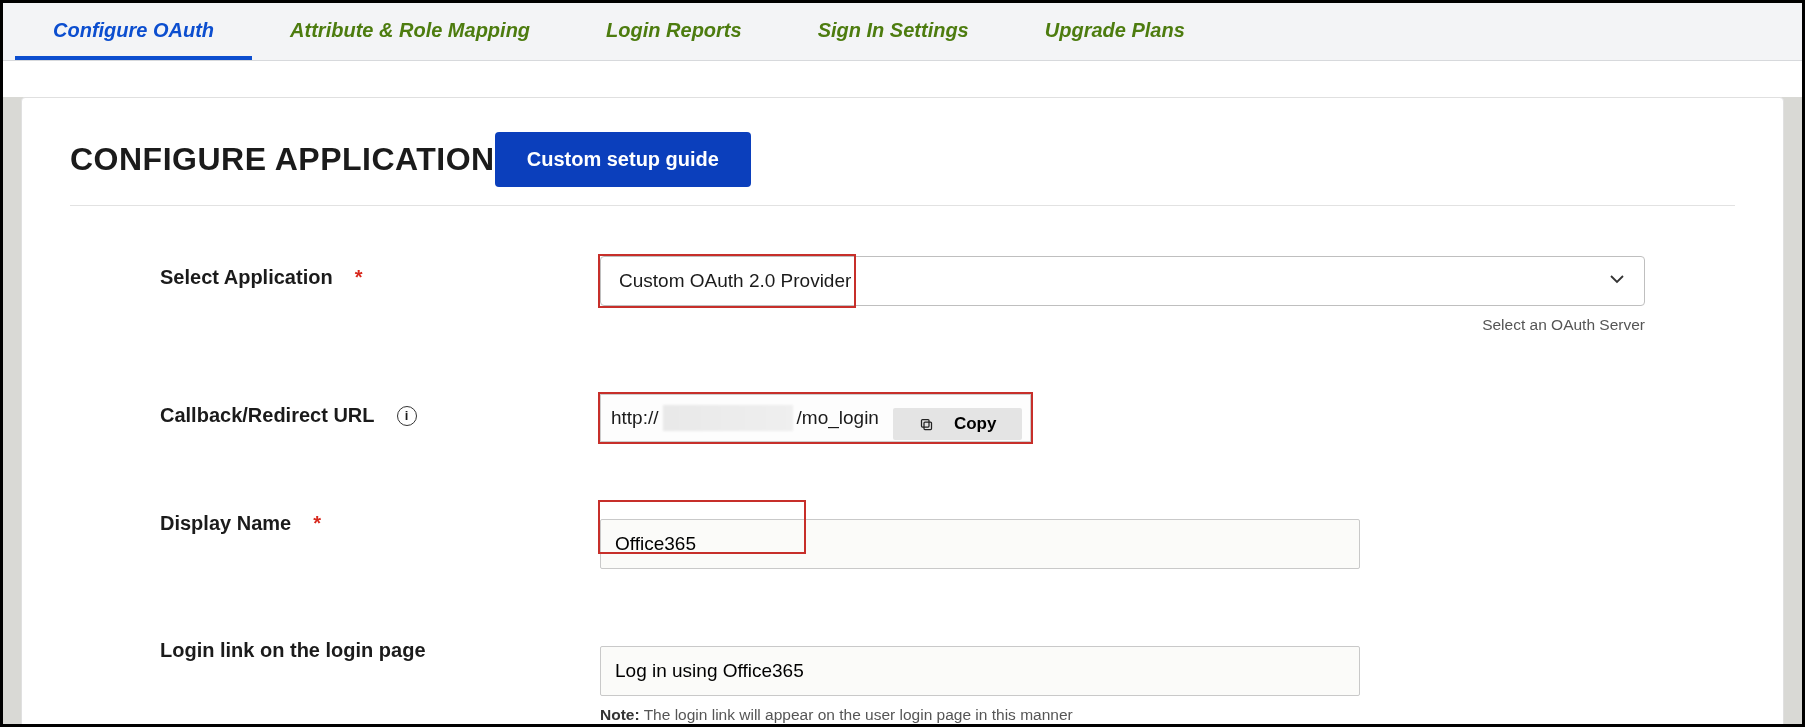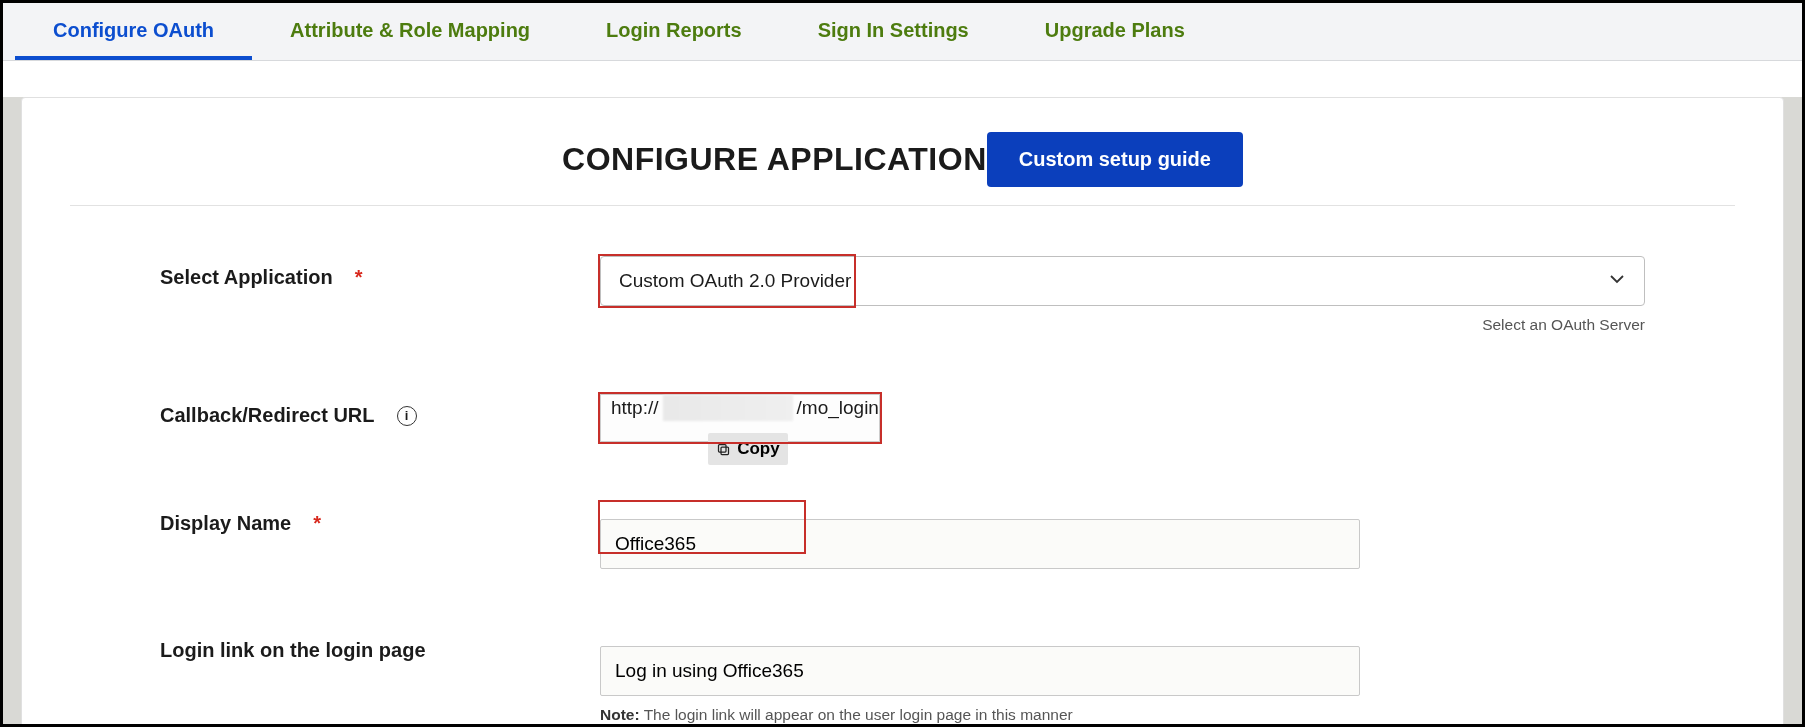--- a/index.html
+++ b/index.html
@@ -12,20 +12,21 @@
     border: 3px solid #000;
     overflow: hidden;
   }
   .tabbar {
     background: #f3f4f6;
     border-bottom: 1px solid #d7d9dc;
     display: flex;
     align-items: center;
     padding: 0 12px;
     height: 58px;
+    font-style: italic;
   }
   .tab {
     font-size: 20px;
     font-weight: 700;
     color: #4d7c0f;
     padding: 16px 38px 14px 38px;
     cursor: pointer;
     border-bottom: 4px solid transparent;
     white-space: nowrap;
   }
@@ -42,21 +43,21 @@
   .card {
     background:#fff;
     border:1px solid #e0e0e0;
     border-radius:4px;
     min-height:100%;
     padding: 34px 48px 10px 48px;
     position:relative;
   }
   .card-header {
     display:flex;
-    justify-content:center;
+    justify-content:flex-start;
     align-items:center;
     padding-bottom:18px;
     border-bottom:1px solid #e2e2e2;
   }
   .page-title {
     font-size:32px;
     font-weight:800;
     letter-spacing:0.5px;
   }
   .setup-btn {
@@ -112,40 +113,39 @@
   }
   .hl-select { left:-2px; top:-2px; width:258px; height:54px; }
   .callback-box {
     display:inline-flex;
     align-items:center;
     border:1px solid #ccc;
     background:#fdfdfd;
     height:48px;
     padding-left:10px;
     position:relative;
-    flex-direction:column;
   }
   .cb-text { font-size:19px; display:flex; align-items:center;}
   .cb-blur {
     display:inline-block;
     width:130px; height:26px;
     background:linear-gradient(90deg,#e9e9e9,#efefef);
     filter:blur(1px);
     margin:0 4px;
   }
   .copy-btn {
     background:#e4e4e4;
     border:none;
     font-weight:700;
     font-size:17px;
-    padding:6px 8px;
+    padding:6px 26px;
     margin:12px 8px 0 14px;
     display:flex;
     align-items:center;
-    gap:6px;
+    gap:20px;
     cursor:pointer;
     border-radius:2px;
   }
   .hl-callback { border:2px solid #c72f2a; position:absolute; left:-2px; top:-2px; right:-2px; bottom:-2px; pointer-events:none;}
   .text-input {
     width:760px;
     height:50px;
     border:1px solid #c9c9c9;
     background:#fbfbf9;
     font-size:19px;

